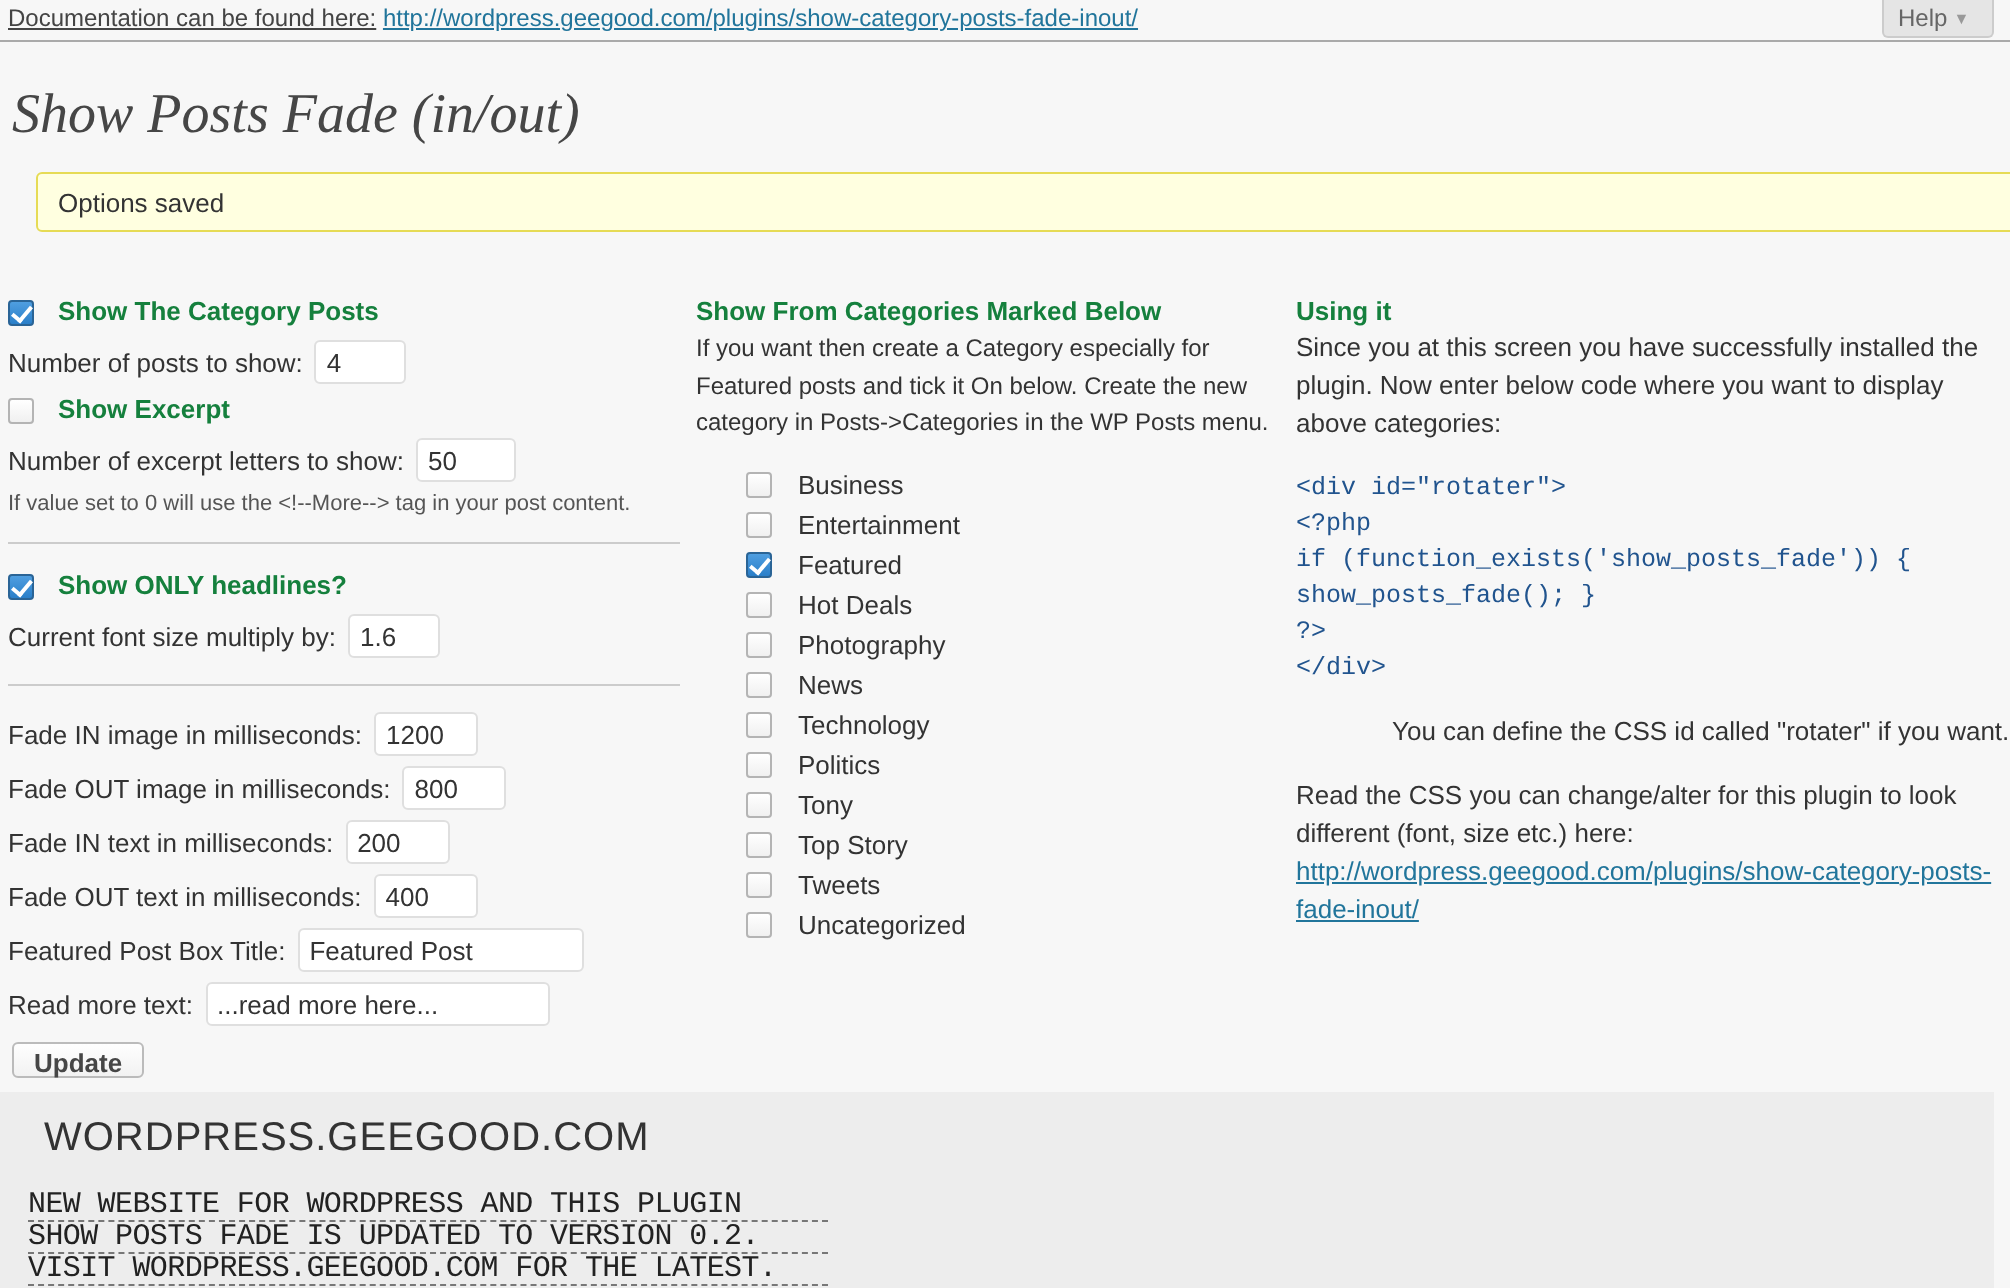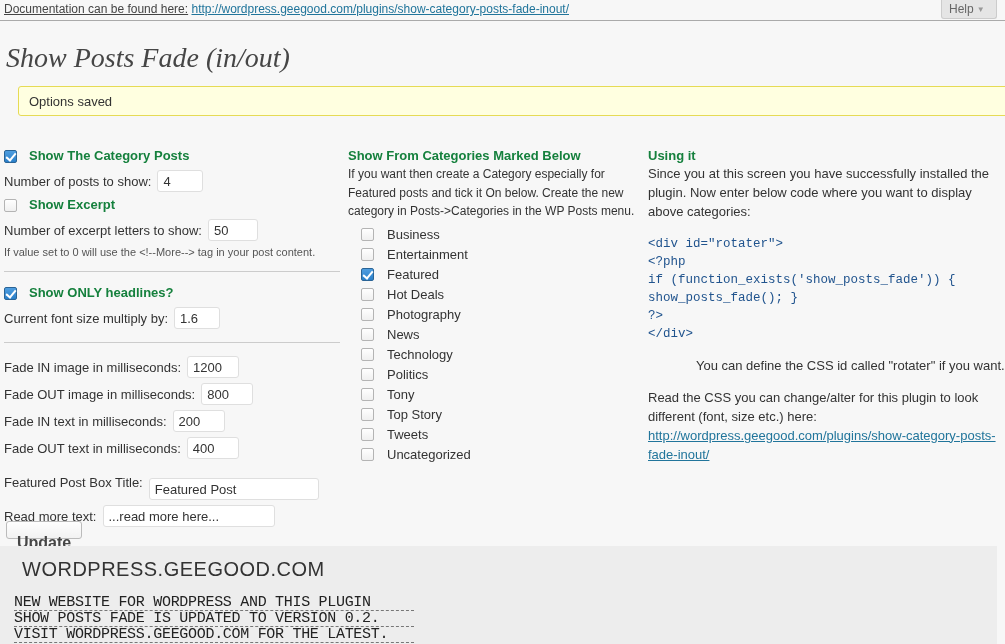--- a/index.html
+++ b/index.html
@@ -150,21 +150,21 @@
     font-family: "Liberation Sans", sans-serif;
     font-size: 13px;
     color: #333;
     padding: 1px 5px;
     margin-left: 6px;
     outline: none;
   }
   .in-num   { width: 46px; }
   .in-num2  { width: 50px; }
   .in-ms    { width: 52px; }
-  .in-title { width: 170px; margin-top: 14px; }
+  .in-title { width: 143px; }
   .in-read  { width: 172px; }
 
   hr.sep {
     border: none;
     border-top: 1px solid #ccc;
     margin: 13px 0 13px 0;
     width: 336px;
   }
 
   .hint {
@@ -173,40 +173,40 @@
     margin: 2px 0 0 0;
     white-space: nowrap;
   }
 
   
   .btn-update {
     position: absolute;
     left: 6px; top: 521px;
     box-sizing: border-box;
     height: 18px;
-    padding: 12px 10px 3px 10px;
+    padding: 2px 10px 3px 10px;
     background: linear-gradient(#fefefe, #f2f2f2);
     border: 1px solid #bbb;
     border-radius: 3px;
     font-family: "Liberation Sans", sans-serif;
-    font-size: 16px;
+    font-size: 13px;
     font-weight: bold;
     color: #464646;
     cursor: pointer;
   }
 
   
   .mid-desc {
     font-size: 12px;
     color: #333;
     line-height: 1.55;
     margin: 0 0 4px 0;
     width: 288px;
   }
-  .cat-list { margin: 0; padding: 0; list-style: none; }
+  .cat-list { margin: 12px; padding: 0; list-style: none; }
   .cat-item {
     display: flex;
     align-items: center;
     height: 20px;
     padding-left: 13px;
   }
   .cat-item .cb { margin-right: 13px; }
   .cat-item .cat-label { font-size: 13px; color: #333; }
 
   

